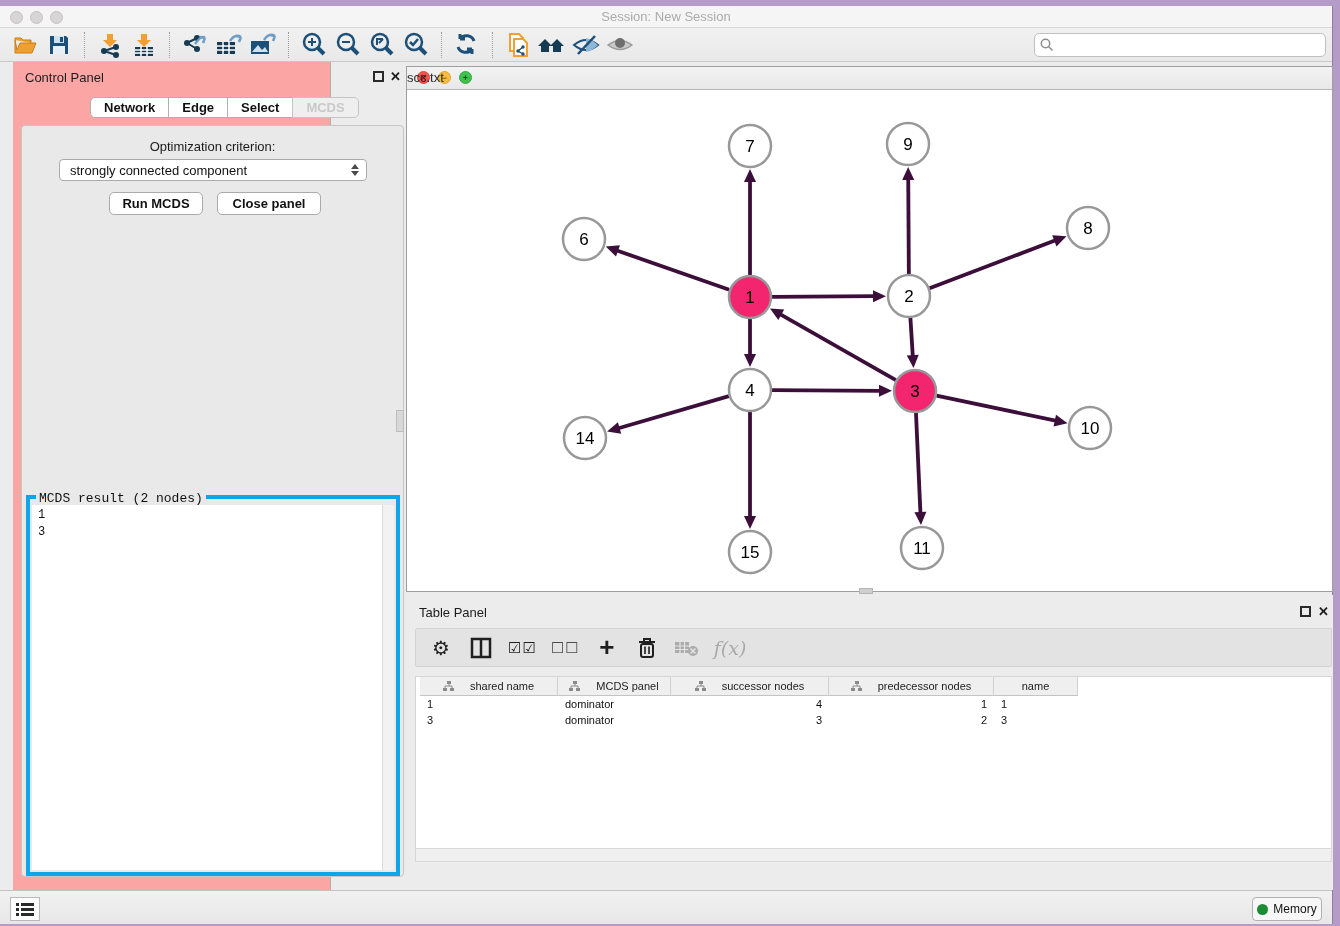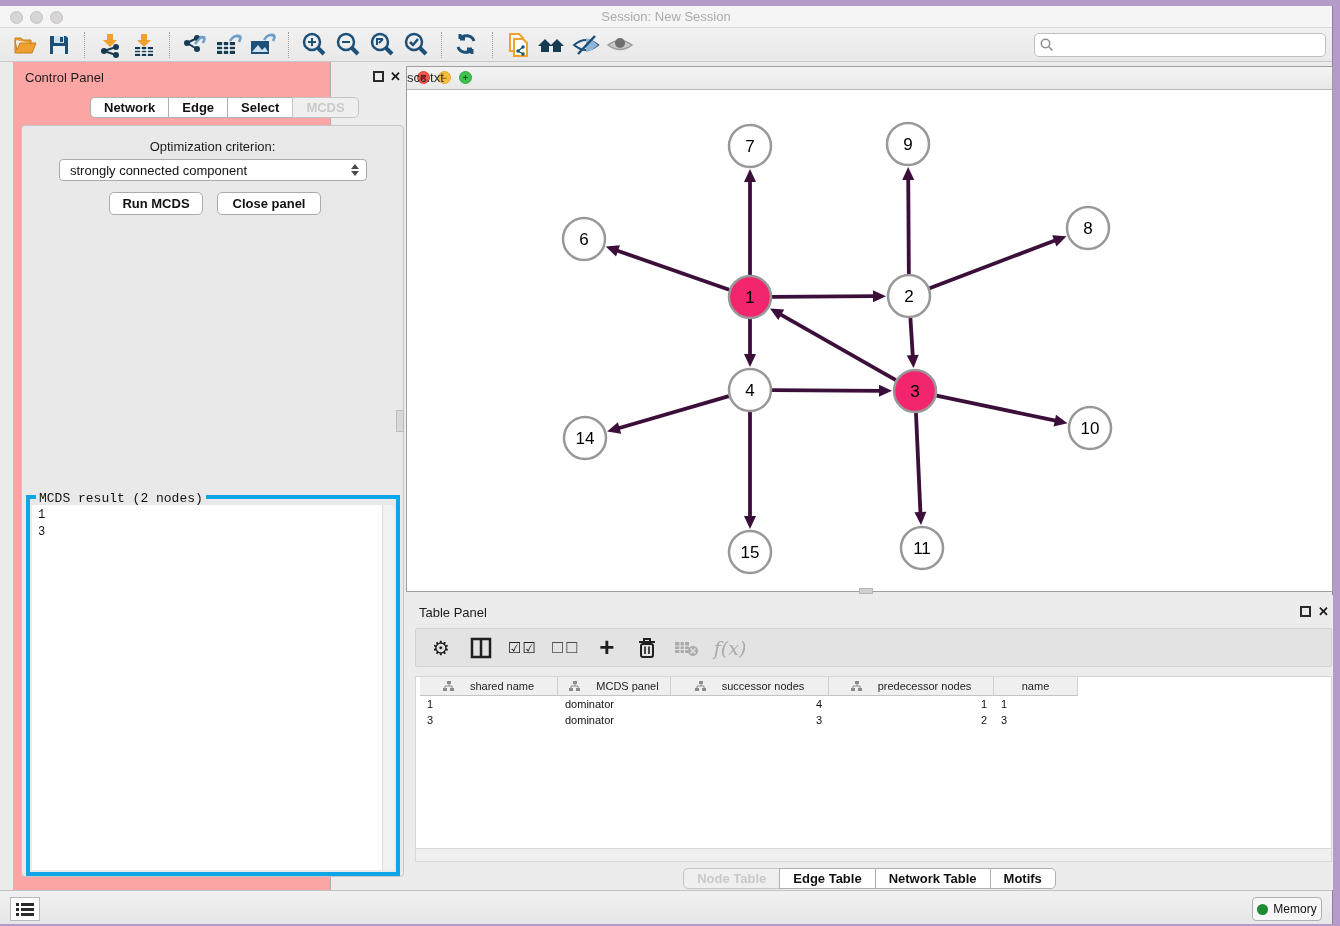--- a/index.html
+++ b/index.html
@@ -441,26 +441,20 @@
       <div class="tr" style="top:36px">
         <div class="td" style="width:138px">3</div>
         <div class="td" style="width:113px">dominator</div>
         <div class="td" style="width:158px; text-align:right">3</div>
         <div class="td" style="width:165px; text-align:right">2</div>
         <div class="td" style="width:84px">3</div>
       </div>
     </div>
     <div class="scroll-strip"></div>
 
-    <div class="tp-tabs">
-      <span class="seg first active">Node Table</span>
-      <span class="seg">Edge Table</span>
-      <span class="seg">Network Table</span>
-      <span class="seg last">Motifs</span>
-    </div>
   </div>
 
   <div class="statusbar">
     <div class="status-left-btn">
       <svg width="18" height="14">
         <g fill="#2a2a2a">
             <rect x="0" y="1" width="3" height="3"></rect>
             <rect x="5" y="1" width="13" height="3"></rect>
             <rect x="0" y="6" width="3" height="3"></rect>
             <rect x="5" y="6" width="13" height="3"></rect>

